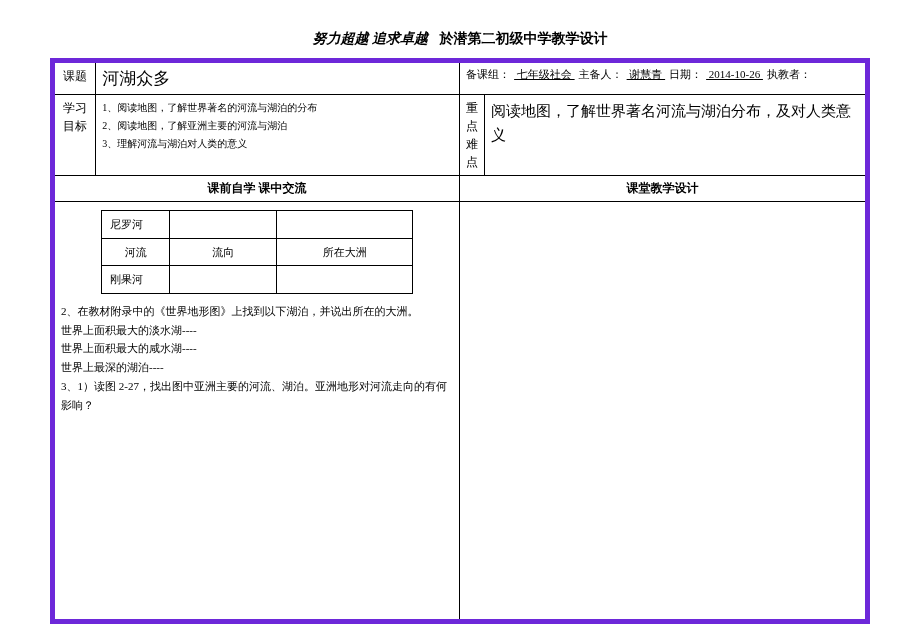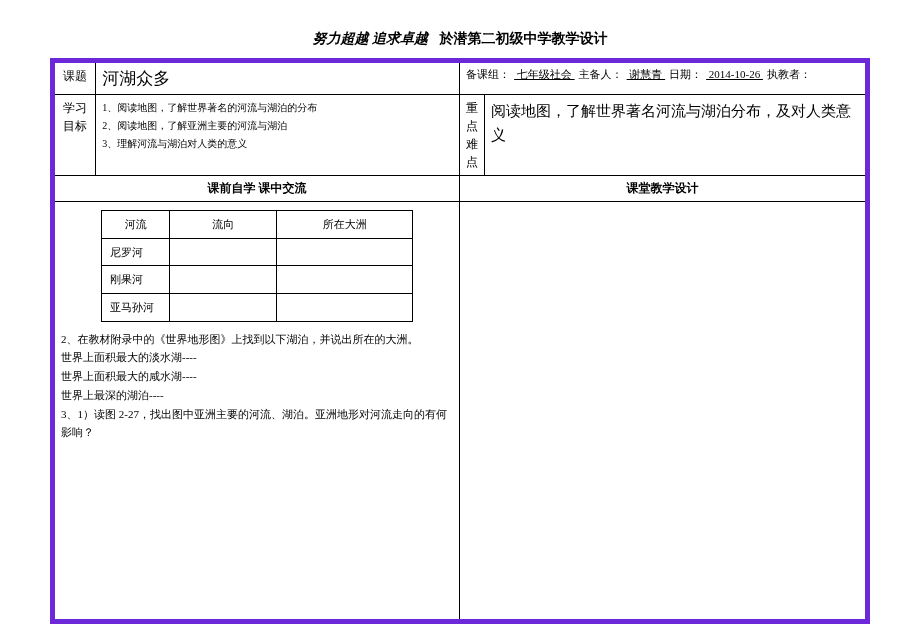--- a/index.html
+++ b/index.html
@@ -139,36 +139,31 @@
   </tr>
   <tr>
     <td class="section-header" colspan="2">课前自学  课中交流</td>
     <td class="section-header" colspan="2">课堂教学设计</td>
   </tr>
   <tr>
     <td class="content-left" colspan="2">
       <table class="river-table">
         <tbody>
               <tr>
+                <td>尼罗河</td>
+                <td></td>
+                <td></td>
+              </tr>
+        <tr>
           <th class="col-river">河流</th>
           <th class="col-dir">流向</th>
           <th class="col-cont">所在大洲</th>
         </tr>
         <tr>
-                <td>尼罗河</td>
-                <td></td>
-                <td></td>
-              </tr>
-        <tr>
                 <td>刚果河</td>
-                <td></td>
-                <td></td>
-              </tr>
-        <tr>
-                <td>亚马孙河</td>
                 <td></td>
                 <td></td>
               </tr>
       </tbody>
           </table>
       <div>2、在教材附录中的《世界地形图》上找到以下湖泊，并说出所在的大洲。</div>
       <div>世界上面积最大的淡水湖----</div>
       <div>世界上面积最大的咸水湖----</div>
       <div>世界上最深的湖泊----</div>
       <div>3、1）读图 2-27，找出图中亚洲主要的河流、湖泊。亚洲地形对河流走向的有何影响？</div>

